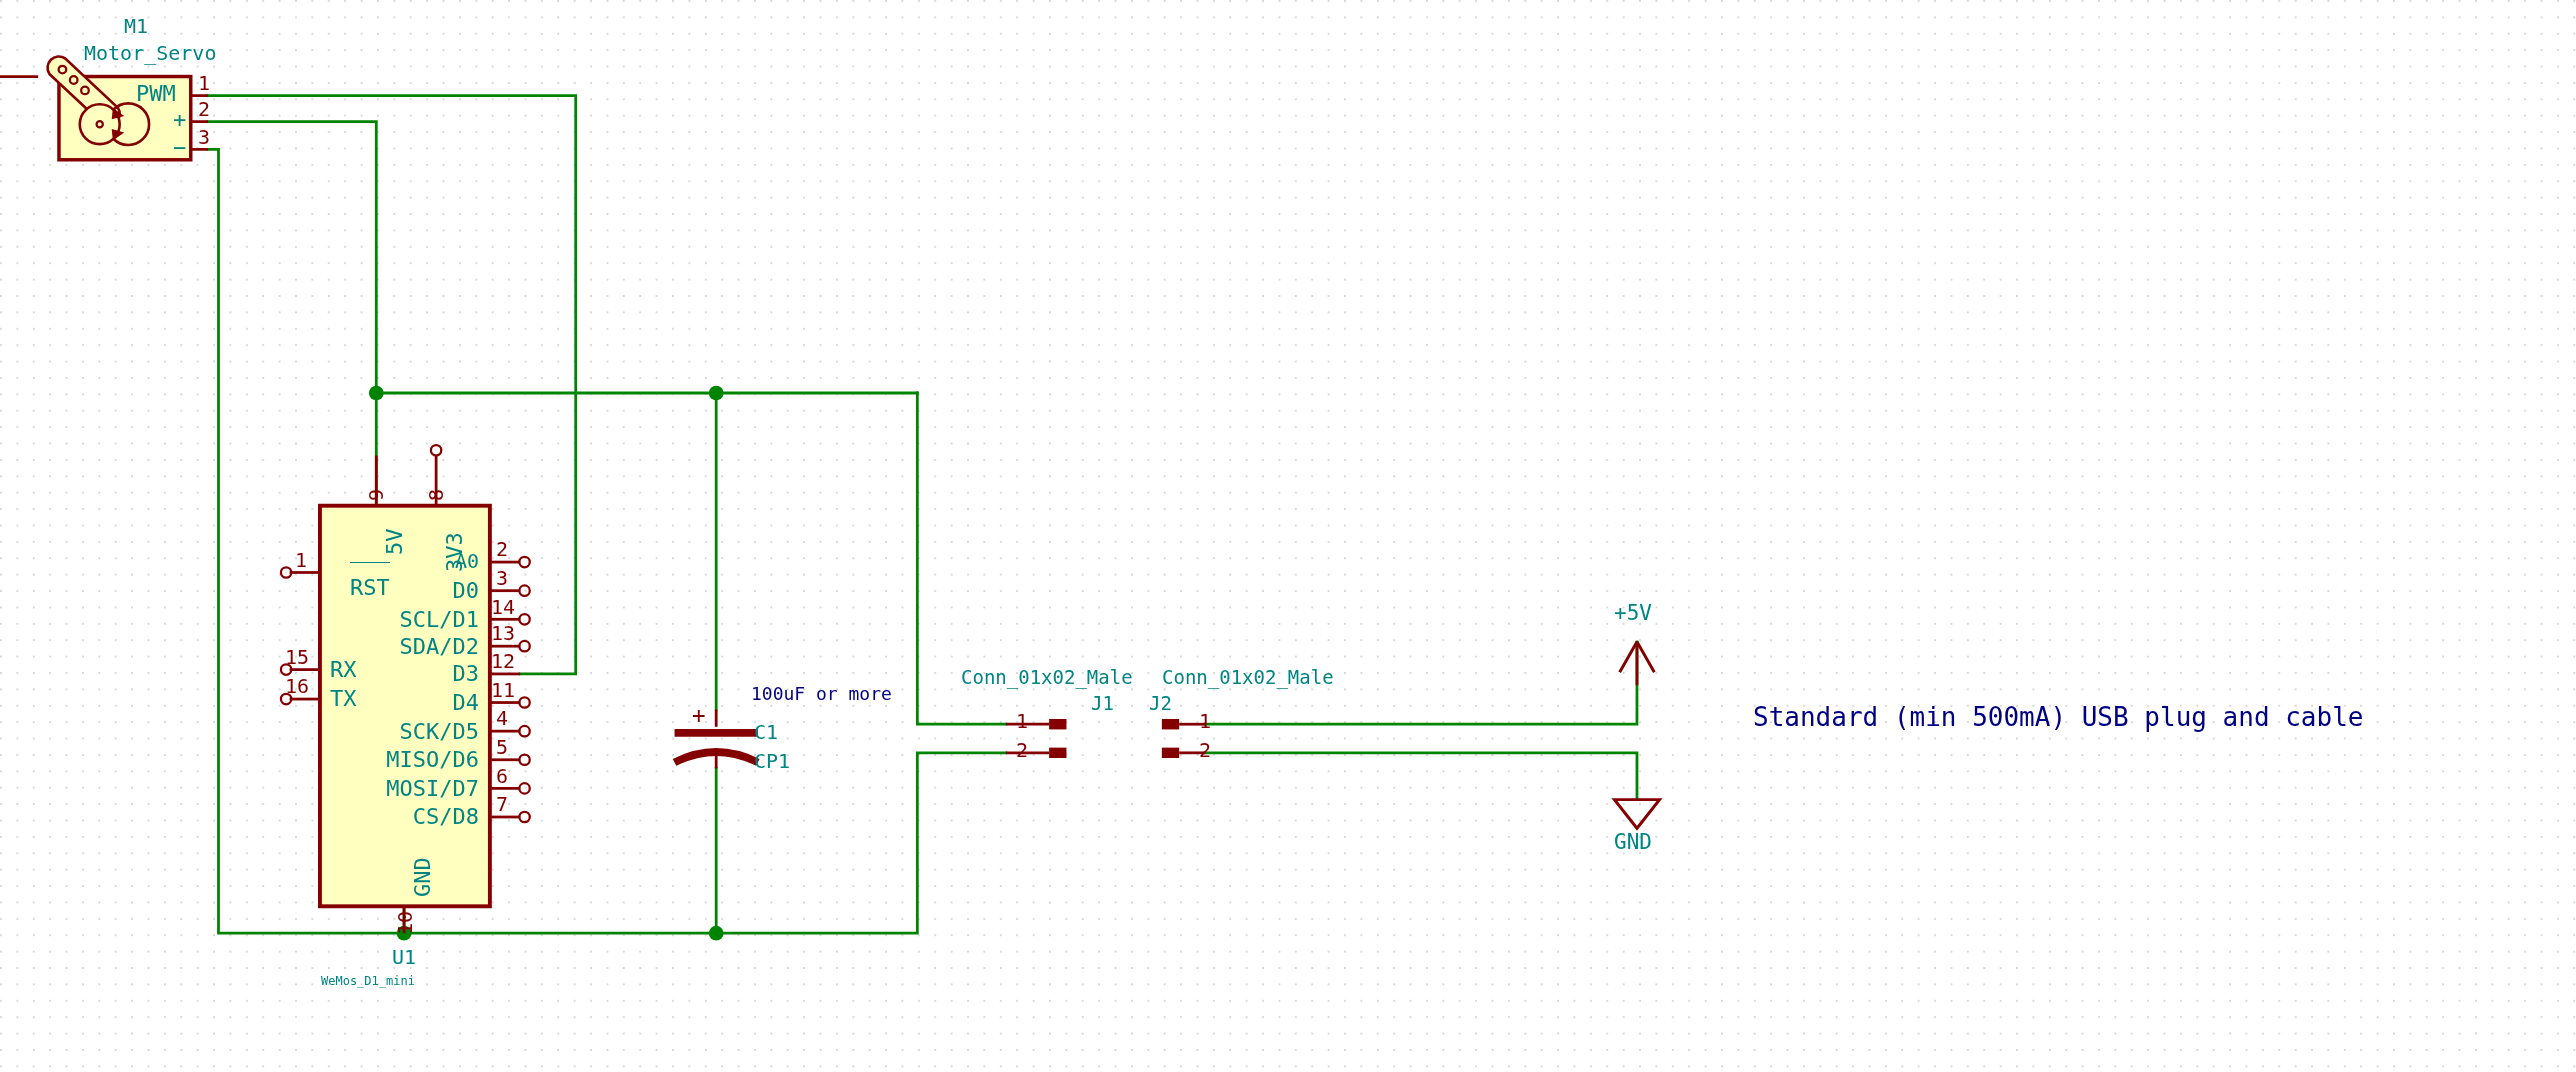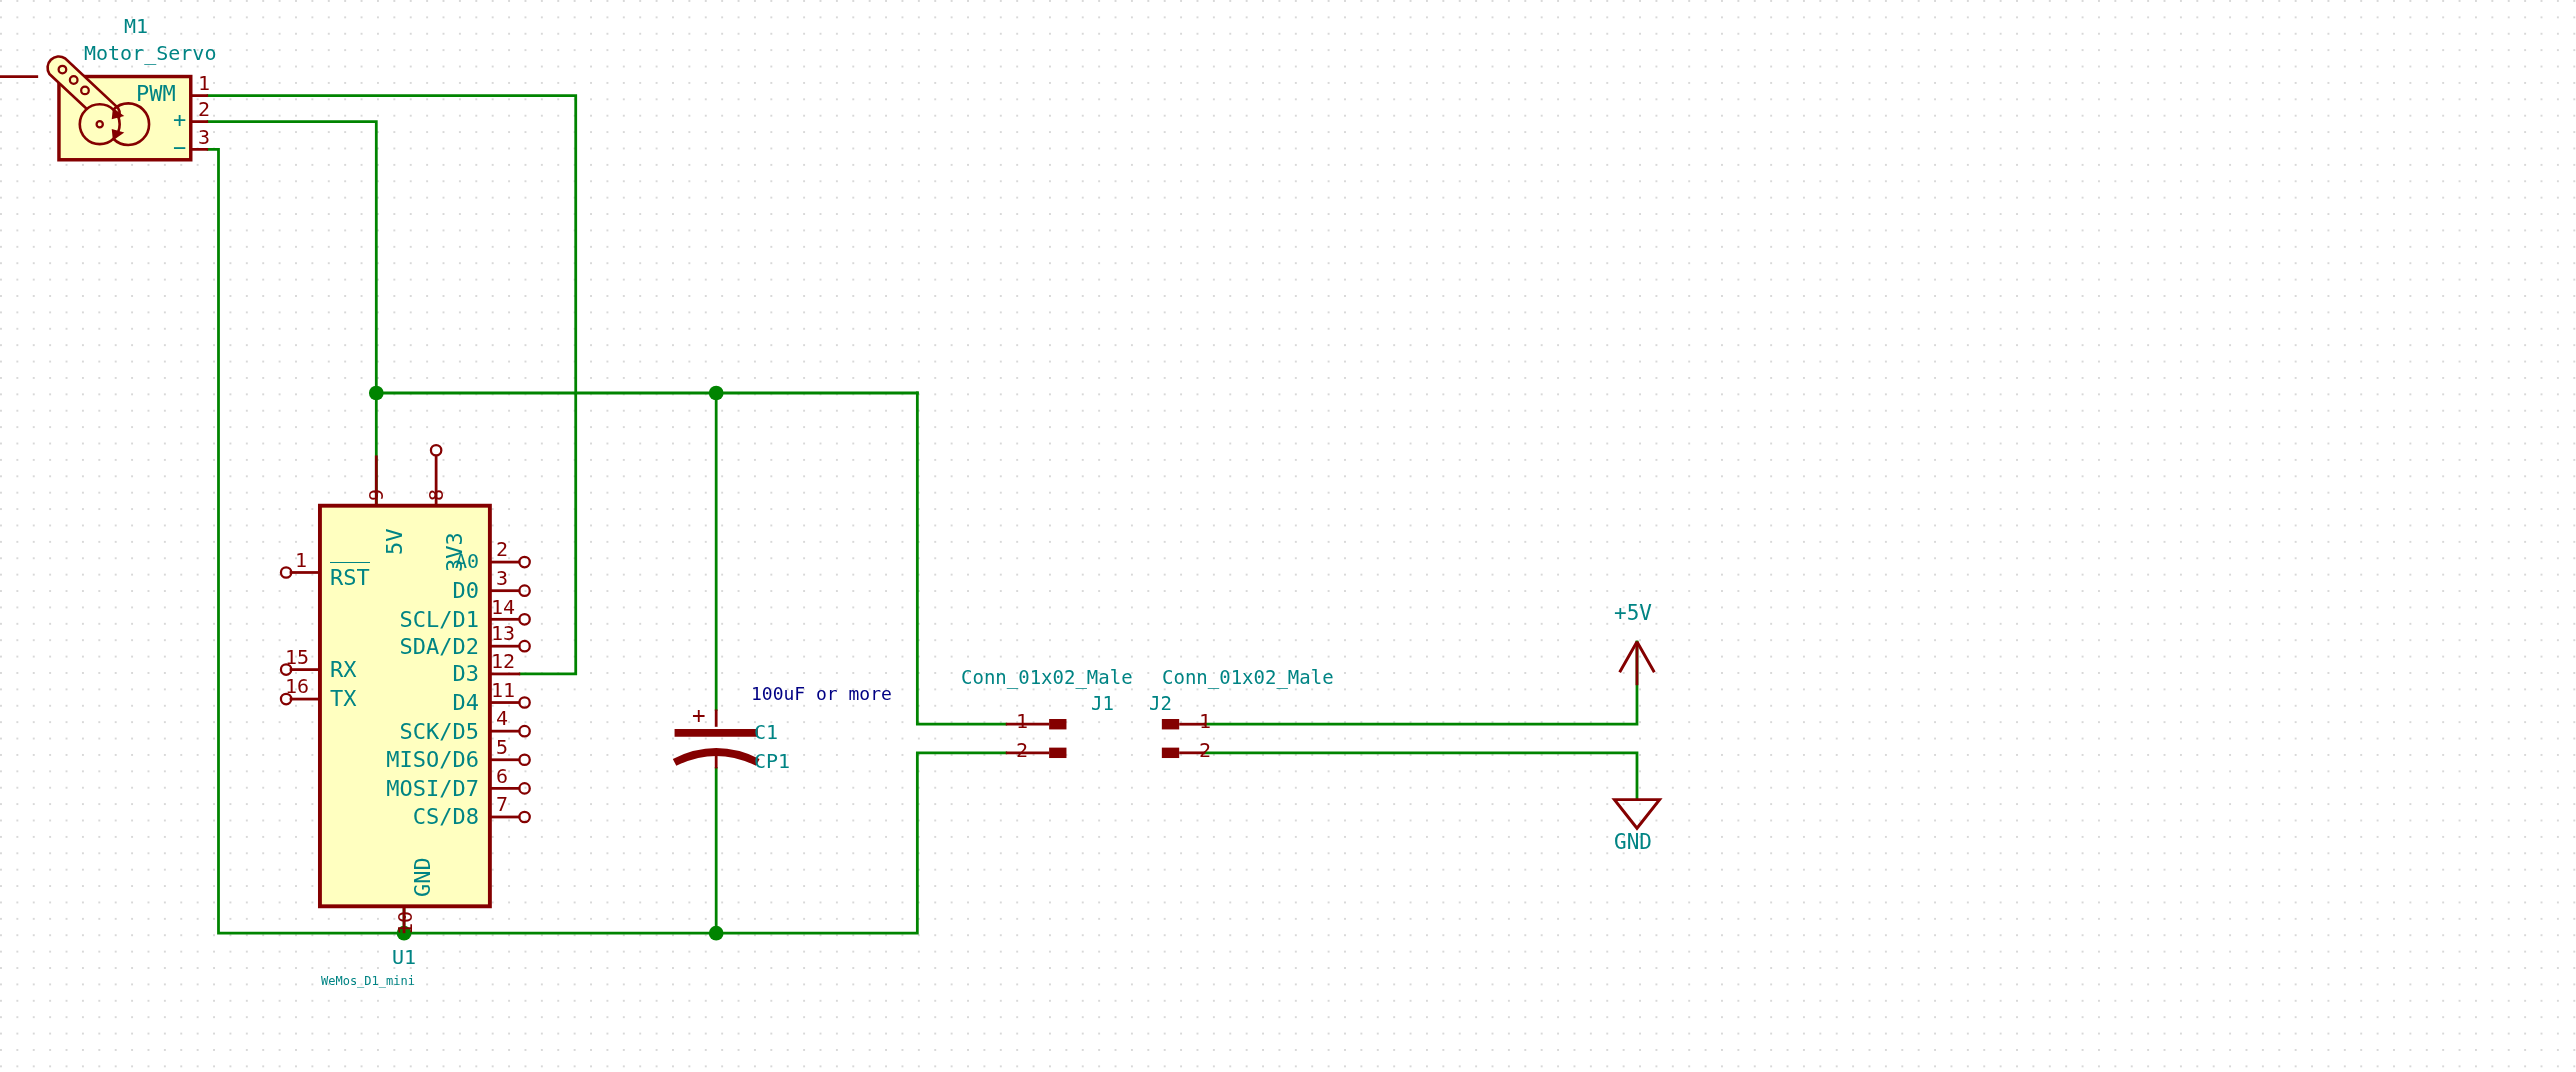--- a/index.html
+++ b/index.html
@@ -18,21 +18,21 @@
     background-size:16.4px 16.4px;
     background-position:0 0;
     overflow:hidden;
   }
   #svgroot{position:absolute;left:0;top:0;width:2576px;height:1073px;}
   .lbl{position:absolute;white-space:nowrap;line-height:1;}
   .t-teal{color:#008484;}
   .t-blue{color:#000084;}
   .t-red{color:#840000;}
   .rot90{transform-origin:0 0;transform:rotate(-90deg);}
-  .ovr{border-top:1.7px solid #008484;display:inline-block;padding-top:4px;line-height:1;}
+  .ovr{border-top:1.7px solid #008484;display:inline-block;padding-top:14px;line-height:1;margin-left:20px;}
 </style>
 </head>
 <body>
 
 <div id="sheet">
 
   <svg id="svgroot" xmlns="http://www.w3.org/2000/svg" viewBox="0 0 2971 1237">
 
     <g stroke="#008400" stroke-width="3.2" fill="none" stroke-linecap="square">
 
@@ -230,15 +230,16 @@
   <div class="lbl t-teal" style="left:1149px;top:694px;font-size:19px;">J2</div>
 
   <div class="lbl t-red" style="left:1016px;top:711px;font-size:20px;">1</div>
   <div class="lbl t-red" style="left:1016px;top:740px;font-size:20px;">2</div>
   <div class="lbl t-red" style="left:1199px;top:711px;font-size:20px;">1</div>
   <div class="lbl t-red" style="left:1199px;top:740px;font-size:20px;">2</div>
 
   <div class="lbl t-teal" style="left:1614px;top:603px;font-size:21px;">+5V</div>
   <div class="lbl t-teal" style="left:1614px;top:832px;font-size:21px;">GND</div>
 
+  <div class="lbl t-blue" style="left:1753px;top:704px;font-size:26px;">Standard (min 500mA) USB plug and cable</div>
 
 </div>
 
 
 </body></html>

